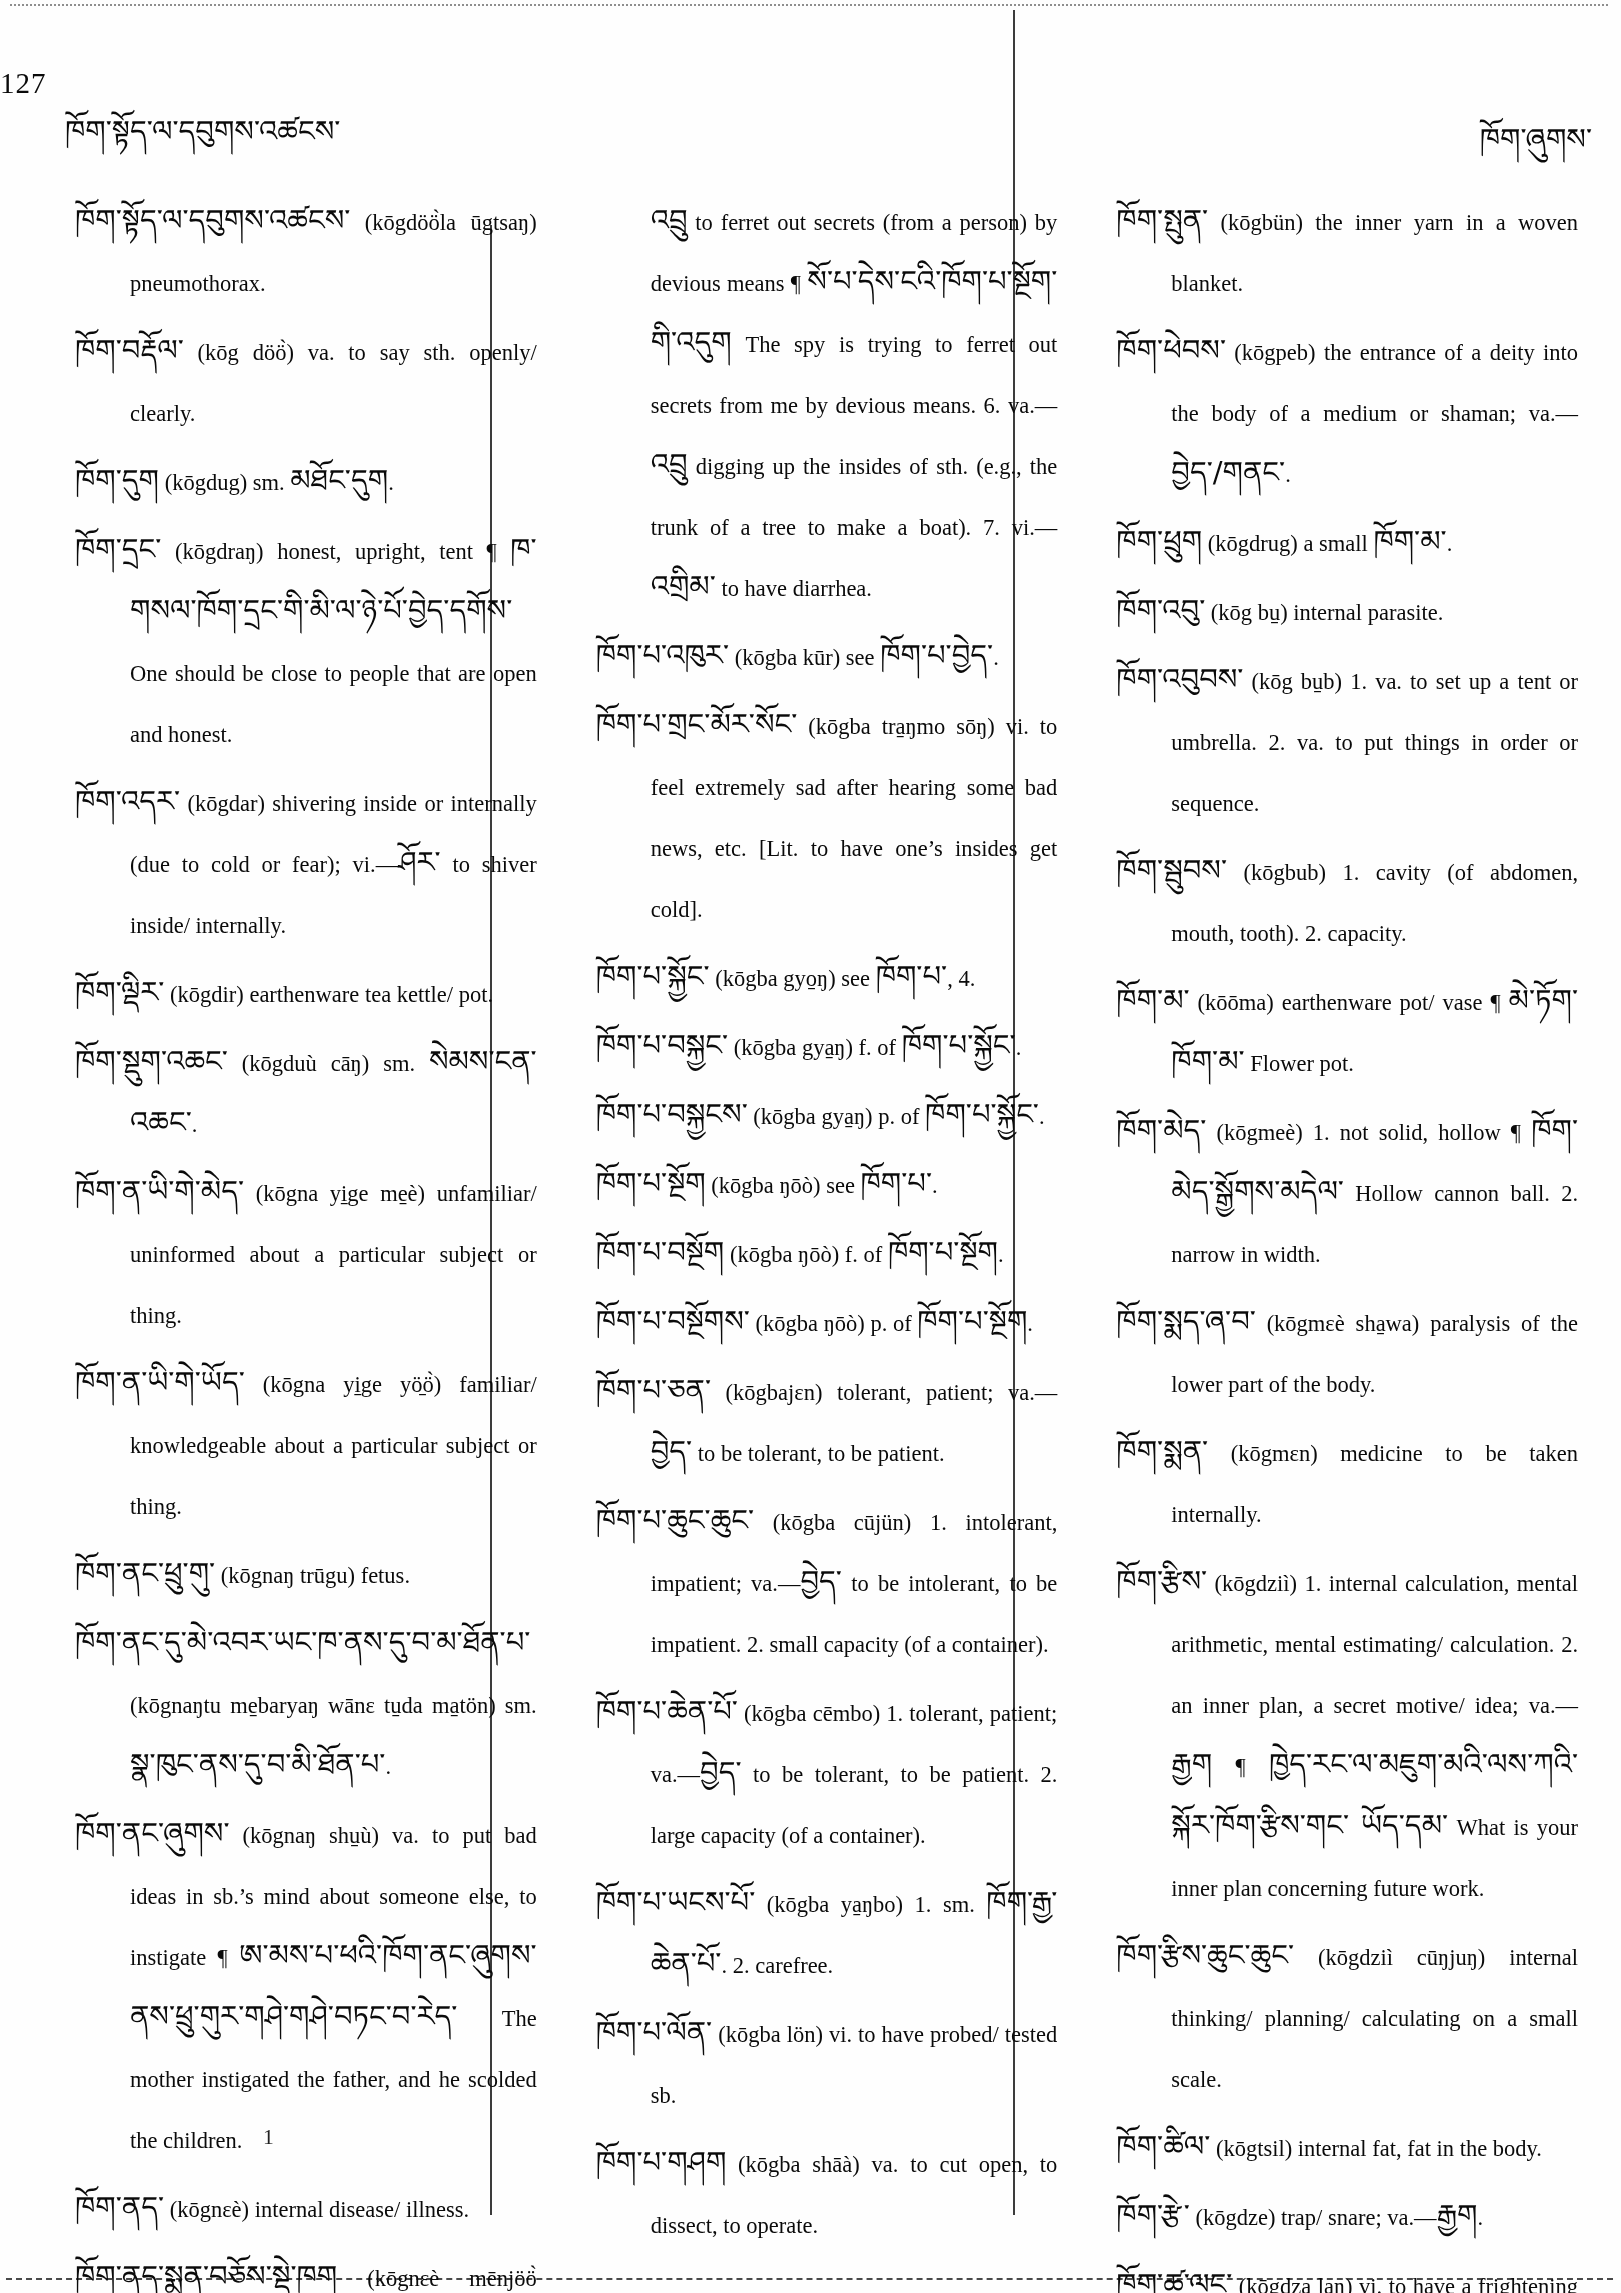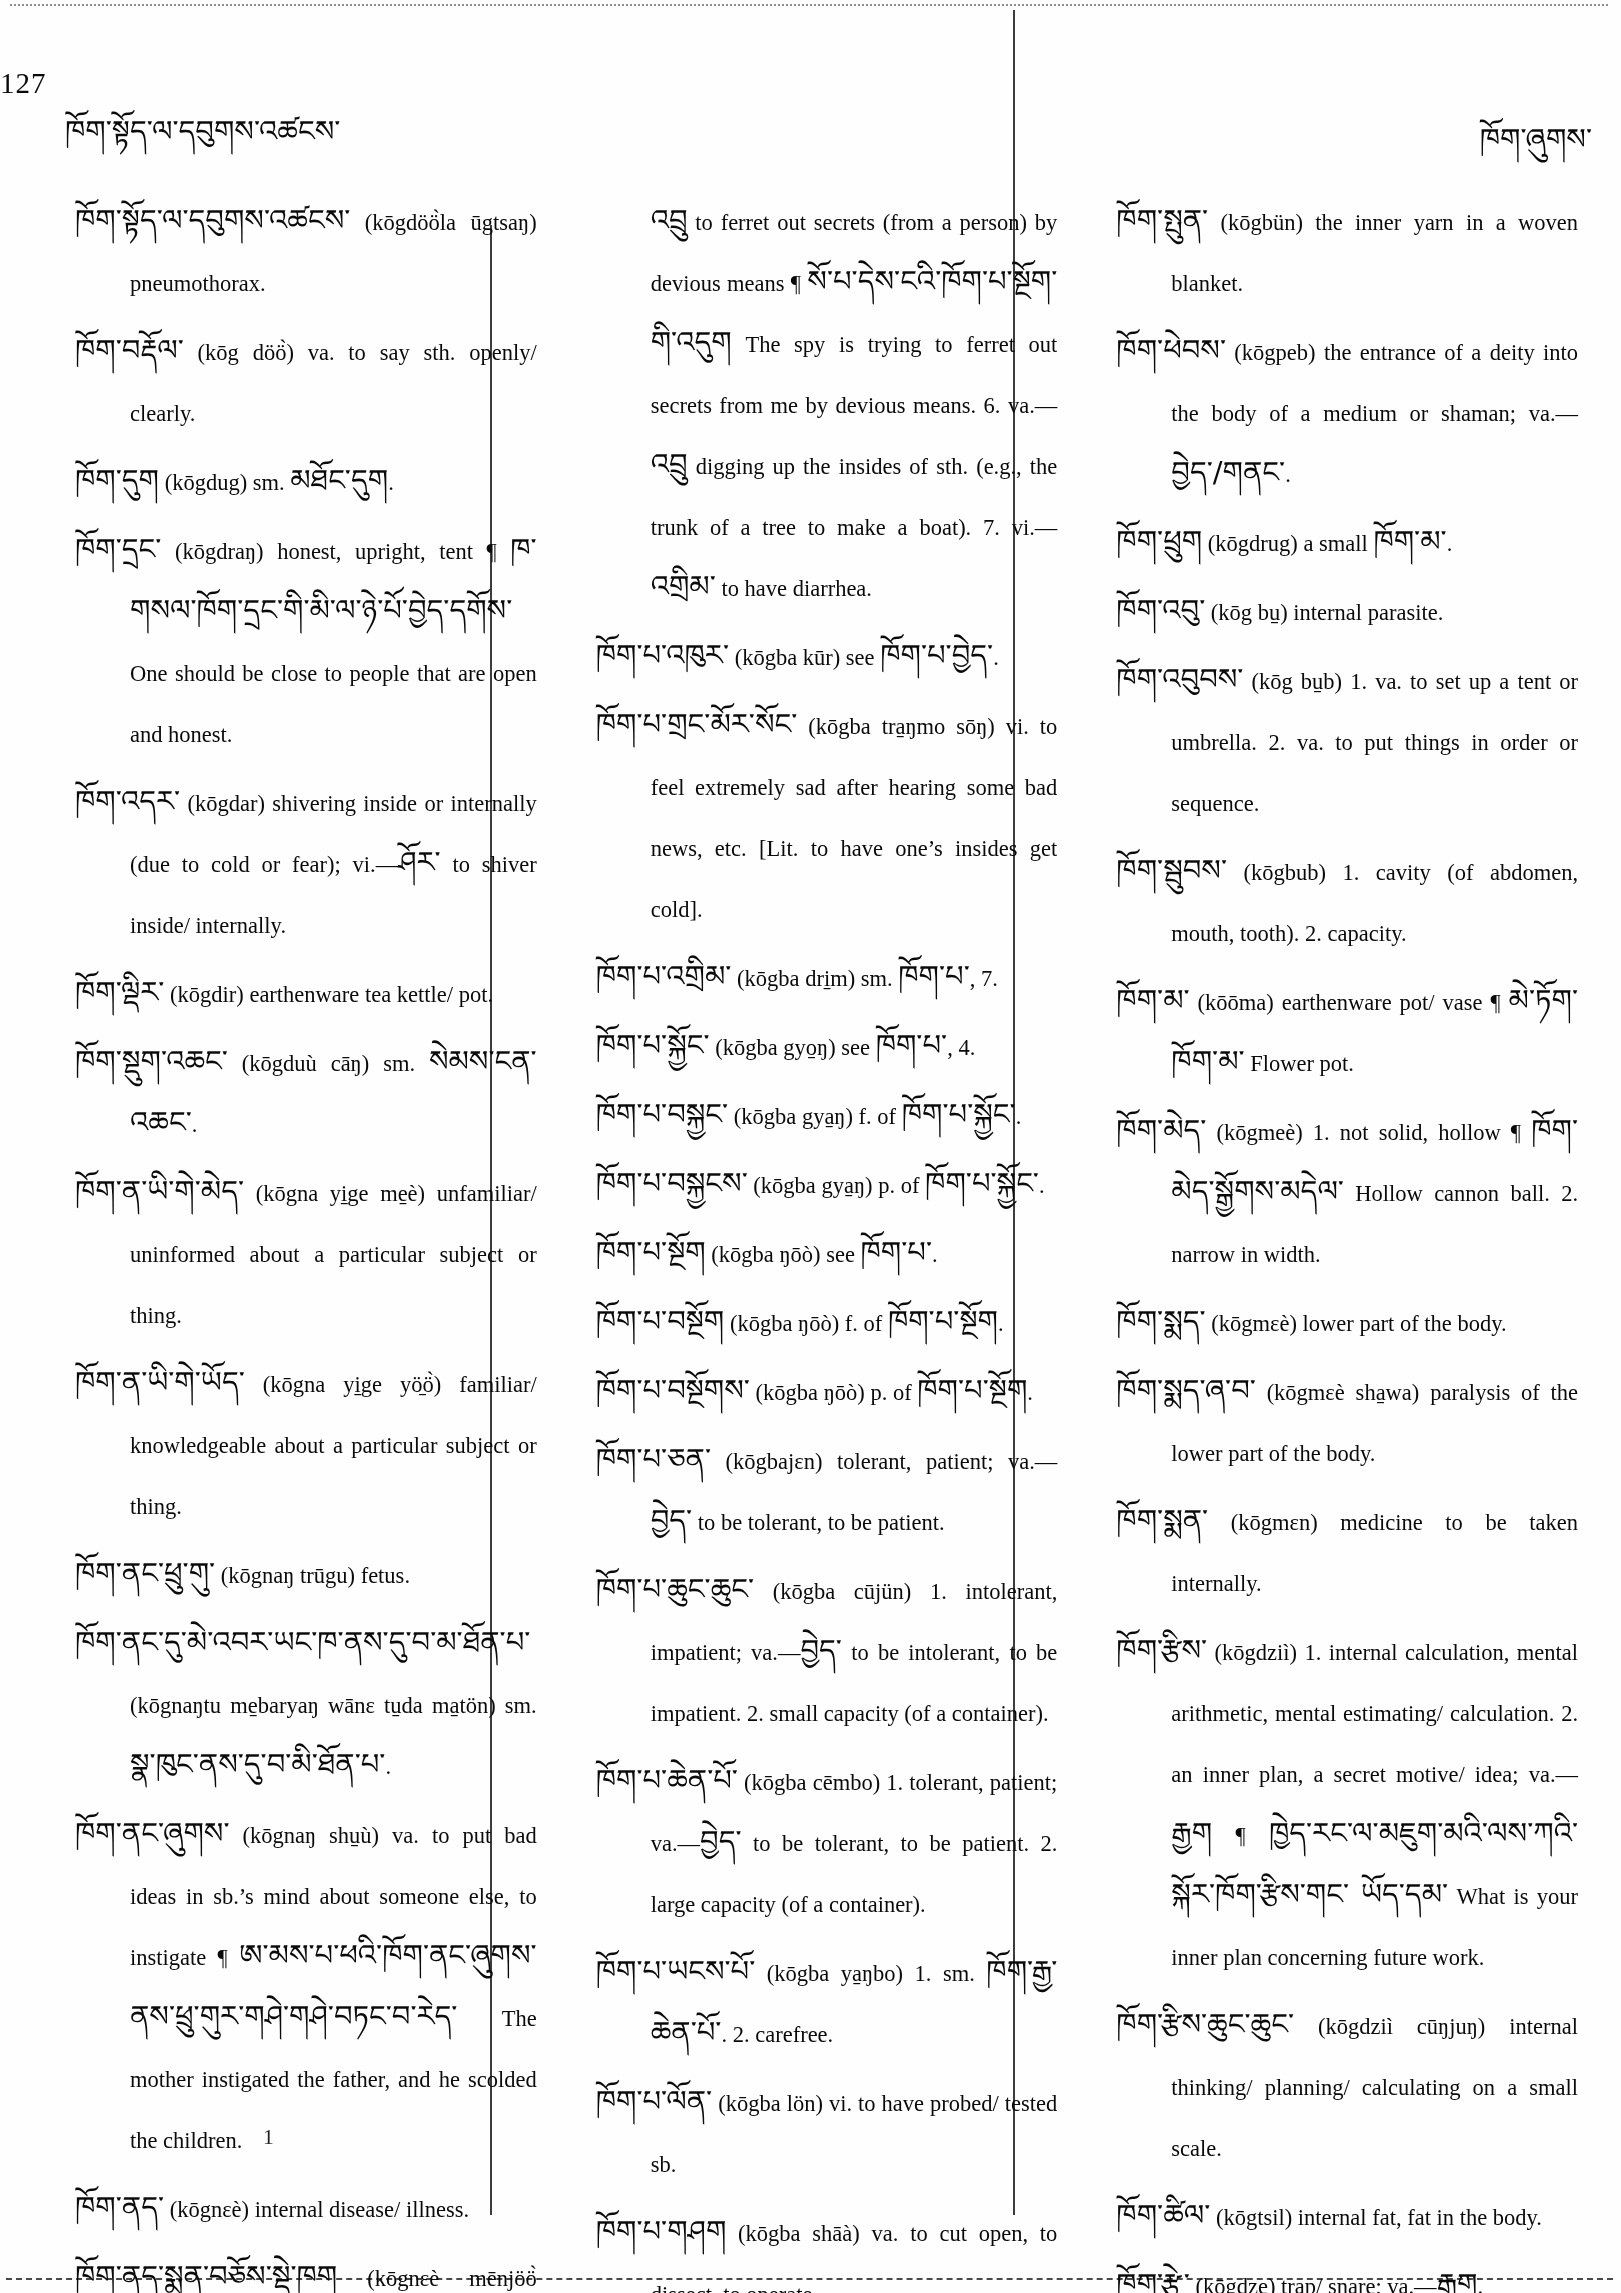--- a/index.html
+++ b/index.html
@@ -92,21 +92,20 @@
         <p class="entry"><span class="tib">ཁོག་ནང་ཞུགས་</span><span class="lat"> (kōgnaŋ shu̱ù) va. to put bad ideas in sb.’s mind about someone else, to instigate ¶ </span><span class="tib">ཨ་མས་པ་ཕའི་ཁོག་ནང་ཞུགས་ནས་ཕྲུ་གུར་གཤེ་གཤེ་བཏང་བ་རེད་</span><span class="lat"> The mother instigated the father, and he scolded the children.</span></p>
         <p class="entry"><span class="tib">ཁོག་ནད་</span><span class="lat"> (kōgnɛè) internal disease/ illness.</span></p>
         <p class="entry"><span class="tib">ཁོག་ནད་སྨན་བཅོས་སྡེ་ཁག</span><span class="lat"> (kōgnɛè mēnjöö̀ de̱khag) internal medicine division.</span></p>
         <p class="entry"><span class="tib">ཁོག་ནས་ཁས་ལེན་</span><span class="lat"> (kōgnɛè kēɛ̀len) tacit consent/ acceptance.</span></p>
         <p class="entry"><span class="tib">ཁོག་ནས་མེ་འབར་ཡང་སྣ་ཁུང་ནས་དུ་བ་མ་ཐོན་པ་བྱ་དགོས་</span></p>
       </div>
     <div class="col">
         <p class="entry cont"><span class="tib">འབྲུ</span><span class="lat">  to ferret out secrets (from a person) by devious means ¶ </span><span class="tib">སོ་པ་དེས་ངའི་ཁོག་པ་སྔོག་གི་འདུག</span><span class="lat"> The spy is trying to ferret out secrets from me by devious means.  6. va.—</span><span class="tib">འབྲུ</span><span class="lat">  digging up the insides of sth. (e.g., the trunk of a tree to make a boat). 7. vi.—</span><span class="tib">འགྲིམ་</span><span class="lat">  to have diarrhea.</span></p>
         <p class="entry"><span class="tib">ཁོག་པ་འཁུར་</span><span class="lat"> (kōgba kūr) see </span><span class="tib">ཁོག་པ་བྱེད་</span><span class="lat">.</span></p>
         <p class="entry"><span class="tib">ཁོག་པ་གྲང་མོར་སོང་</span><span class="lat"> (kōgba tra̱ŋmo sōŋ) vi. to feel extremely sad after hearing some bad news, etc. [Lit. to have one’s insides get cold].</span></p>
-        <p class="entry"><span class="tib">ཁོག་པ་འགྲིམ་</span><span class="lat"> (kōgba dri̱m) sm. </span><span class="tib">ཁོག་པ་</span><span class="lat">, 7.</span></p>
         <p class="entry"><span class="tib">ཁོག་པ་སྐྱོང་</span><span class="lat"> (kōgba gyo̱ŋ) see </span><span class="tib">ཁོག་པ་</span><span class="lat">, 4.</span></p>
         <p class="entry"><span class="tib">ཁོག་པ་བསྐྱང་</span><span class="lat"> (kōgba gya̱ŋ) f. of </span><span class="tib">ཁོག་པ་སྐྱོང་</span><span class="lat">.</span></p>
         <p class="entry"><span class="tib">ཁོག་པ་བསྐྱངས་</span><span class="lat"> (kōgba gya̱ŋ) p. of </span><span class="tib">ཁོག་པ་སྐྱོང་</span><span class="lat">.</span></p>
         <p class="entry"><span class="tib">ཁོག་པ་སྔོག</span><span class="lat"> (kōgba ŋōò) see </span><span class="tib">ཁོག་པ་</span><span class="lat">.</span></p>
         <p class="entry"><span class="tib">ཁོག་པ་བསྔོག</span><span class="lat"> (kōgba ŋōò) f. of </span><span class="tib">ཁོག་པ་སྔོག</span><span class="lat">.</span></p>
         <p class="entry"><span class="tib">ཁོག་པ་བསྔོགས་</span><span class="lat"> (kōgba ŋōò) p. of </span><span class="tib">ཁོག་པ་སྔོག</span><span class="lat">.</span></p>
         <p class="entry"><span class="tib">ཁོག་པ་ཅན་</span><span class="lat"> (kōgbajɛn) tolerant, patient; va.—</span><span class="tib">བྱེད་</span><span class="lat">  to be tolerant, to be patient.</span></p>
         <p class="entry"><span class="tib">ཁོག་པ་ཆུང་ཆུང་</span><span class="lat"> (kōgba cūjün) 1. intolerant, impatient; va.—</span><span class="tib">བྱེད་</span><span class="lat">  to be intolerant, to be impatient.  2. small capacity (of a container).</span></p>
         <p class="entry"><span class="tib">ཁོག་པ་ཆེན་པོ་</span><span class="lat"> (kōgba cēmbo) 1. tolerant, patient; va.—</span><span class="tib">བྱེད་</span><span class="lat">  to be tolerant, to be patient.  2. large capacity (of a container).</span></p>
         <p class="entry"><span class="tib">ཁོག་པ་ཡངས་པོ་</span><span class="lat"> (kōgba ya̱ŋbo) 1. sm. </span><span class="tib">ཁོག་རྒྱ་ཆེན་པོ་</span><span class="lat">. 2. carefree.</span></p>
@@ -115,21 +114,20 @@
       </div>
     <div class="col">
         <p class="entry"><span class="tib">ཁོག་སྤུན་</span><span class="lat"> (kōgbün) the inner yarn in a woven blanket.</span></p>
         <p class="entry"><span class="tib">ཁོག་ཕེབས་</span><span class="lat"> (kōgpeb) the entrance of a deity into the body of a medium or shaman; va.—</span><span class="tib">བྱེད་/གནང་</span><span class="lat">.</span></p>
         <p class="entry"><span class="tib">ཁོག་ཕྲུག</span><span class="lat"> (kōgdrug) a small </span><span class="tib">ཁོག་མ་</span><span class="lat">.</span></p>
         <p class="entry"><span class="tib">ཁོག་འབུ་</span><span class="lat"> (kōg bu̱) internal parasite.</span></p>
         <p class="entry"><span class="tib">ཁོག་འབུབས་</span><span class="lat"> (kōg bu̱b) 1. va. to set up a tent or umbrella.  2. va. to put things in order or sequence.</span></p>
         <p class="entry"><span class="tib">ཁོག་སྦུབས་</span><span class="lat"> (kōgbub) 1. cavity (of abdomen, mouth, tooth).  2. capacity.</span></p>
         <p class="entry"><span class="tib">ཁོག་མ་</span><span class="lat"> (kōōma) earthenware pot/ vase  ¶ </span><span class="tib">མེ་ཏོག་ཁོག་མ་</span><span class="lat">  Flower pot.</span></p>
         <p class="entry"><span class="tib">ཁོག་མེད་</span><span class="lat"> (kōgmeè) 1. not solid, hollow ¶ </span><span class="tib">ཁོག་མེད་སྒྱོགས་མདེལ་</span><span class="lat">  Hollow cannon ball.  2. narrow in width.</span></p>
-        <p class="entry"><span class="tib">ཁོག་སྨད་</span><span class="lat"> (kōgmɛè) lower part of the body.</span></p>
         <p class="entry"><span class="tib">ཁོག་སྨད་ཞ་བ་</span><span class="lat"> (kōgmɛè sha̱wa) paralysis of the lower part of the body.</span></p>
         <p class="entry"><span class="tib">ཁོག་སྨན་</span><span class="lat"> (kōgmɛn) medicine to be taken internally.</span></p>
         <p class="entry"><span class="tib">ཁོག་རྩིས་</span><span class="lat"> (kōgdziì) 1. internal calculation, mental arithmetic,  mental estimating/ calculation.  2. an inner plan, a secret motive/ idea; va.—</span><span class="tib">རྒྱག</span><span class="lat">  ¶ </span><span class="tib">ཁྱེད་རང་ལ་མཇུག་མའི་ལས་ཀའི་སྐོར་ཁོག་རྩིས་གང་ ཡོད་དམ་</span><span class="lat"> What is your inner plan concerning future work.</span></p>
         <p class="entry"><span class="tib">ཁོག་རྩིས་ཆུང་ཆུང་</span><span class="lat"> (kōgdziì cūŋjuŋ) internal thinking/ planning/ calculating on a small scale.</span></p>
         <p class="entry"><span class="tib">ཁོག་ཚིལ་</span><span class="lat"> (kōgtsil) internal fat, fat in the body.</span></p>
         <p class="entry"><span class="tib">ཁོག་རྩེ་</span><span class="lat"> (kōgdze) trap/ snare; va.—</span><span class="tib">རྒྱག</span><span class="lat">.</span></p>
         <p class="entry"><span class="tib">ཁོག་ཚ་ལང་</span><span class="lat"> (kōgdza la̱ŋ) vi. to have a frightening feeling inside the body.</span></p>
       </div>
   </div>
 

